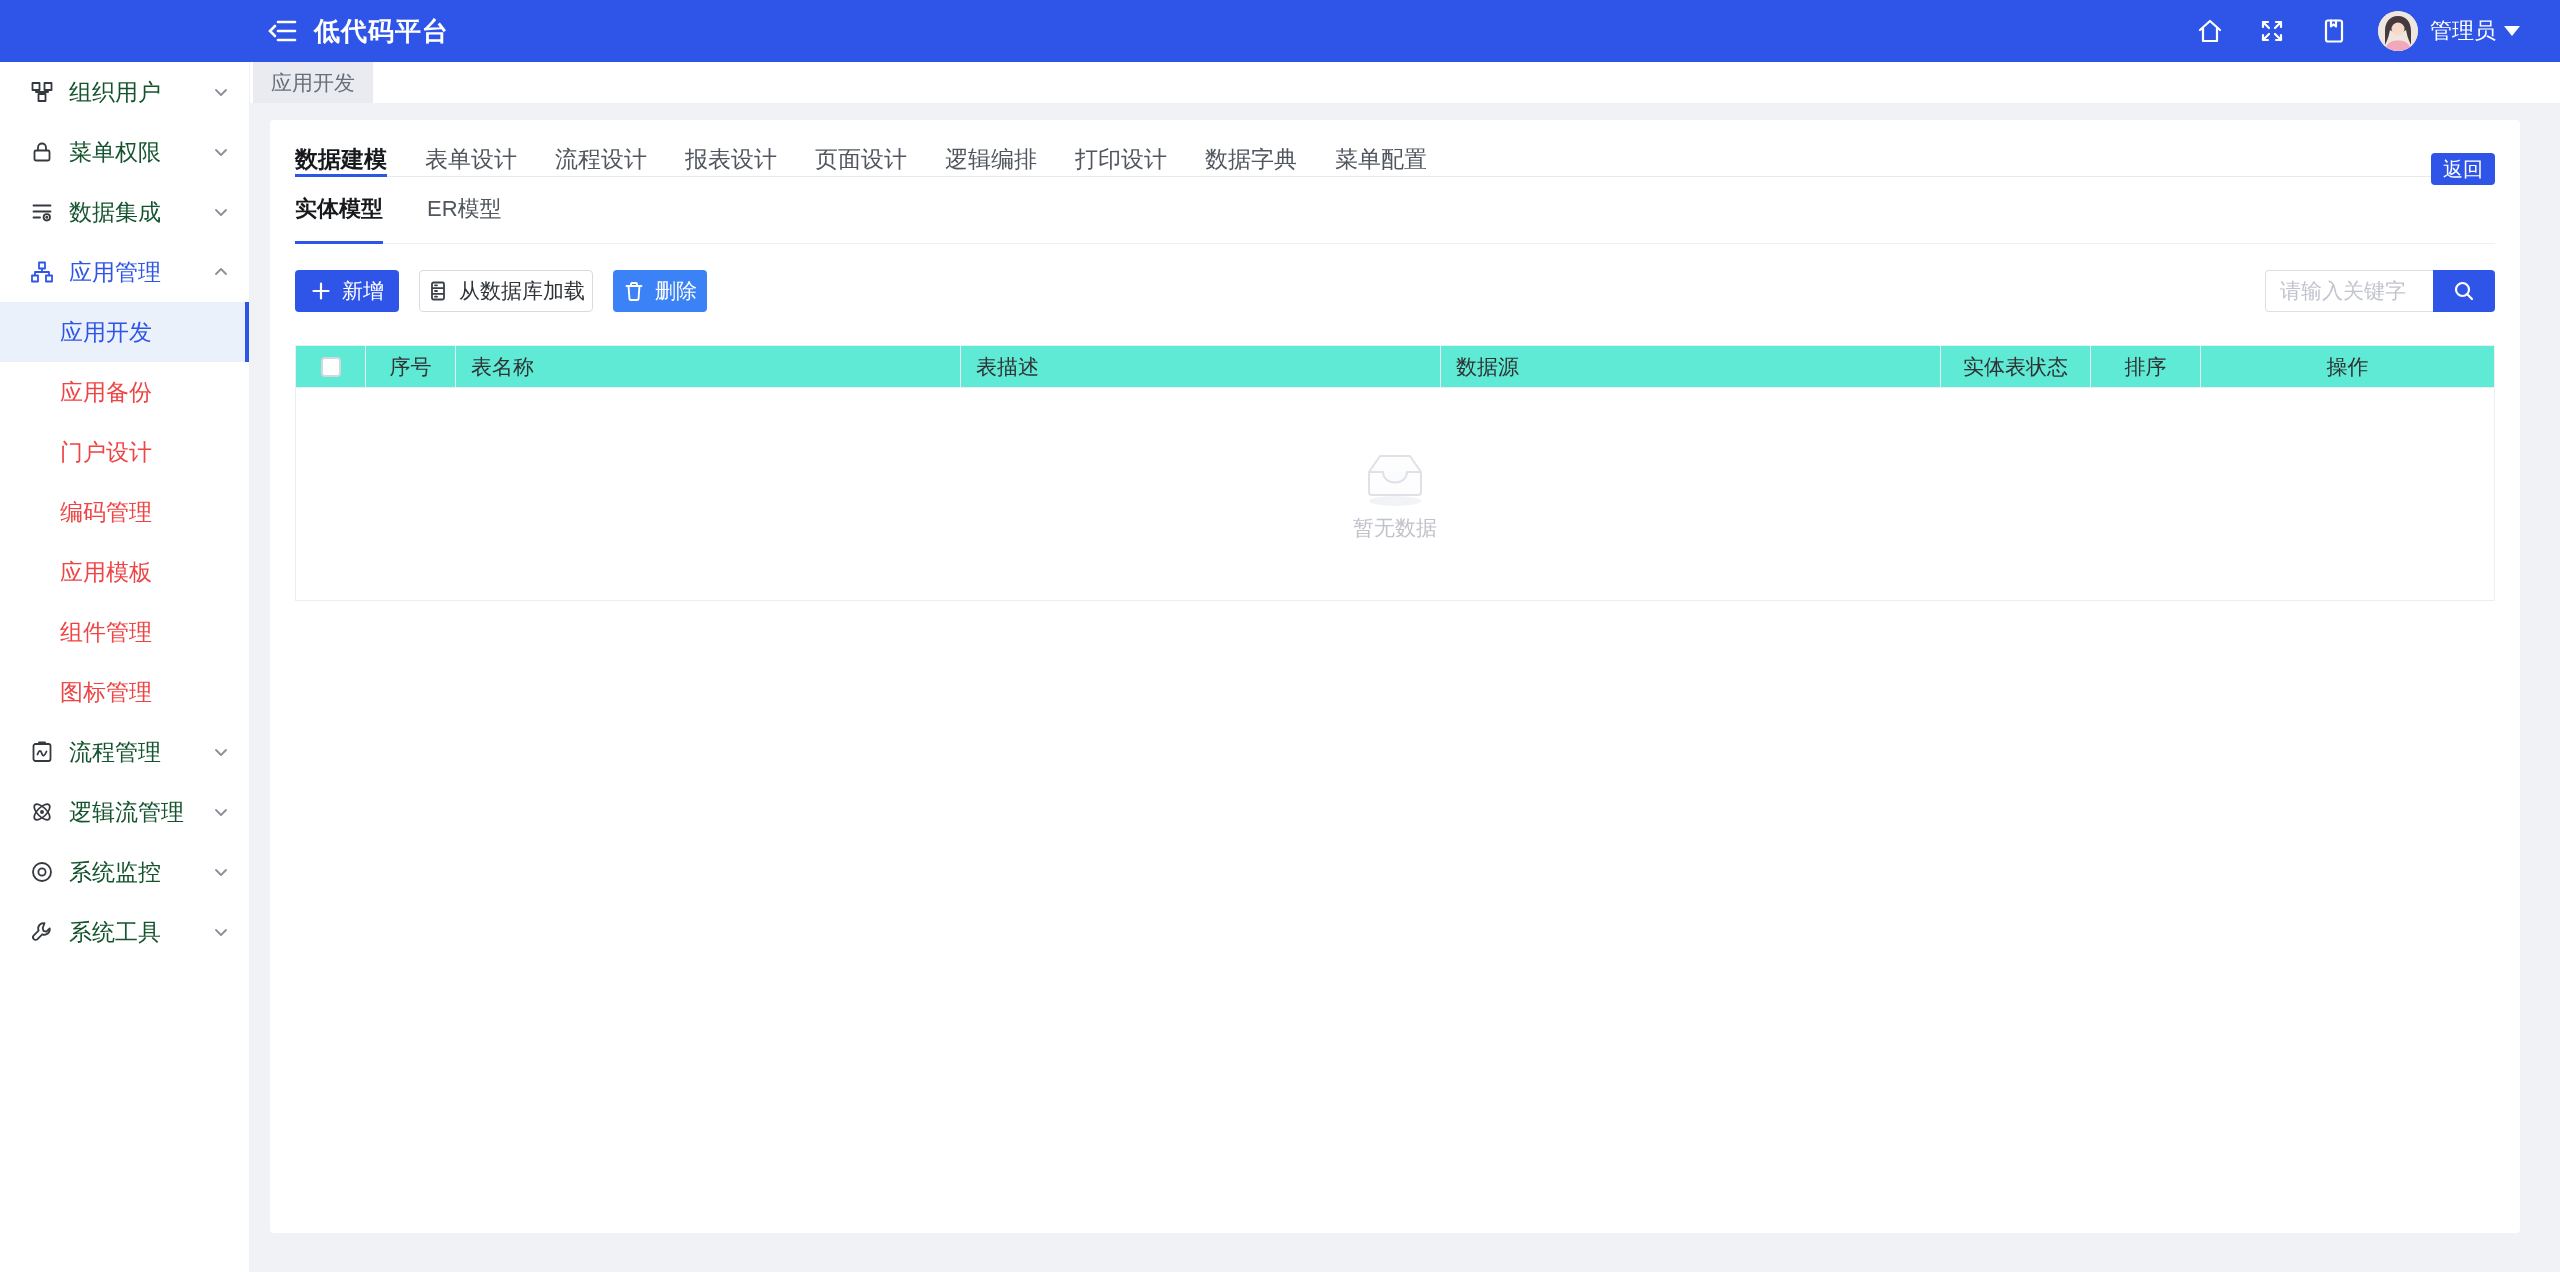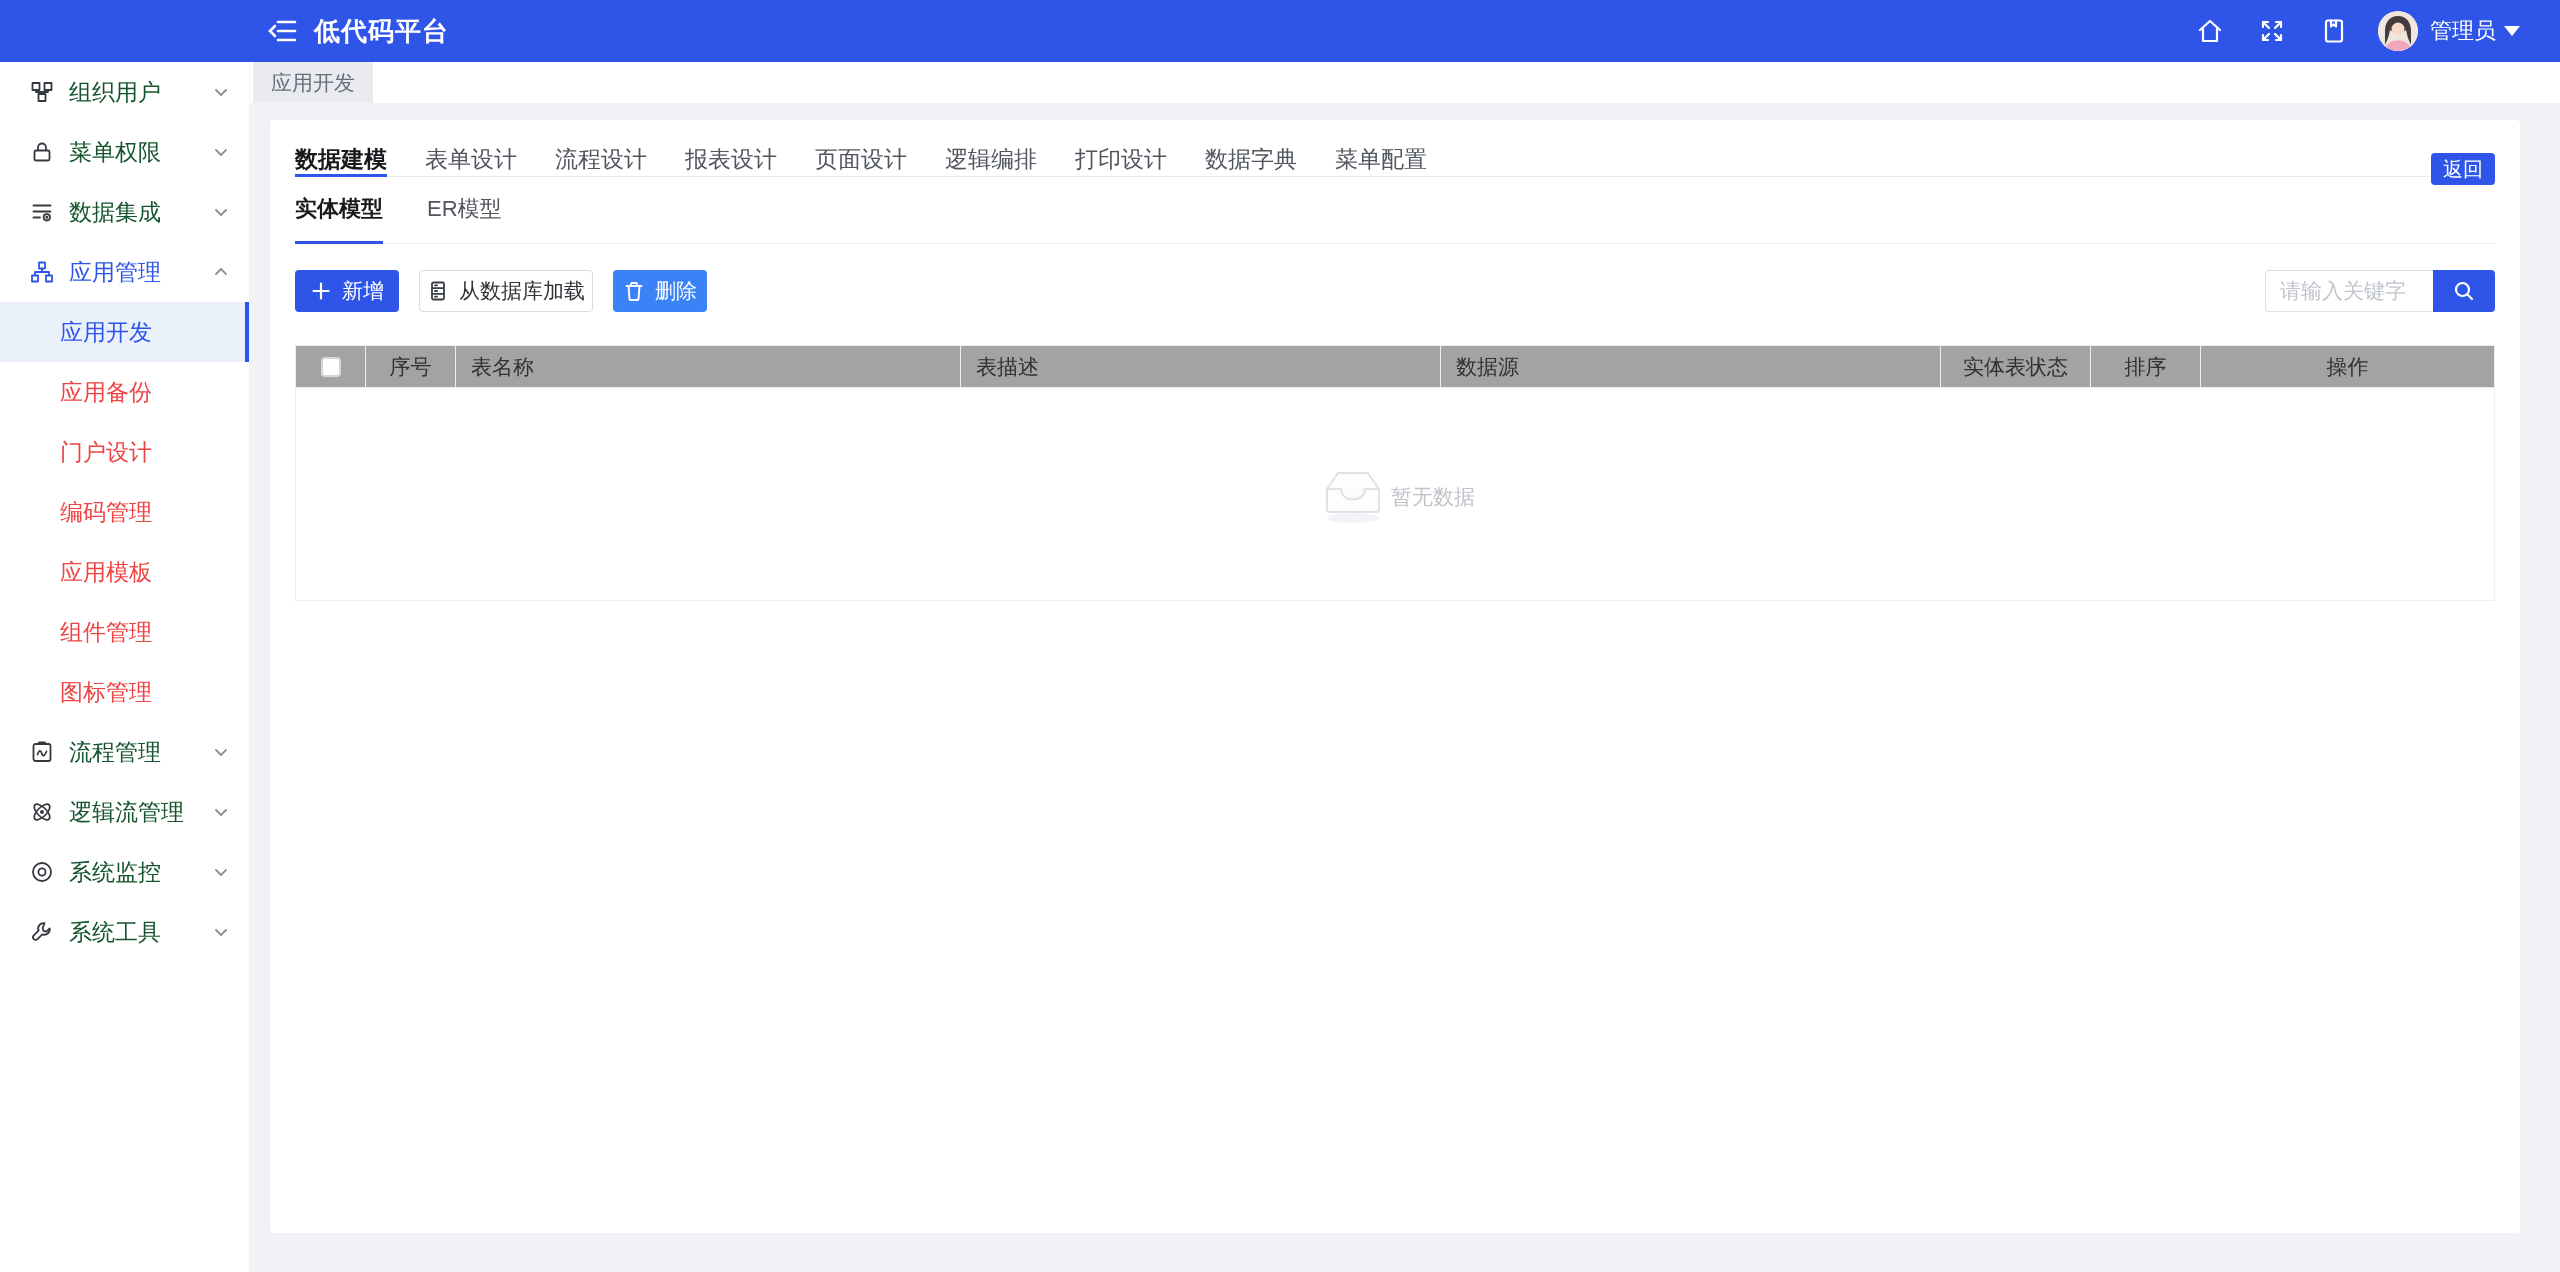--- a/index.html
+++ b/index.html
@@ -103,41 +103,41 @@
     outline:none; font-family:inherit;
   }
   .search-input::placeholder { color:#C0C4CC; }
   .search-btn {
     width:62px; height:42px; background:#2F55E8; border:none; border-radius:0 4px 4px 0;
     display:flex; align-items:center; justify-content:center; cursor:pointer;
   }
 
   
   .table { margin-top:33px; border:1px solid #EBEEF5; }
-  .thead { display:flex; height:42px; background:#a3a3a3; border-bottom:1px solid #EBEEF5; }
+  .thead { display:flex; height:42px; background:#5eead4; border-bottom:1px solid #EBEEF5; }
   .th {
     display:flex; align-items:center; font-size:21px; color:#303133; font-weight:500;
     border-right:1px solid #EBEEF5; padding:0 15px; overflow:hidden; white-space:nowrap;
   }
   .th:last-child { border-right:none; }
   .th.center { justify-content:center; padding:0; }
   .c-check { width:70px; flex:none; }
   .c-index { width:90px; flex:none; }
   .c-name  { width:505px; flex:none; }
   .c-desc  { width:480px; flex:none; }
   .c-src   { width:500px; flex:none; }
   .c-state { width:150px; flex:none; }
   .c-sort  { width:110px; flex:none; }
   .c-op    { flex:1; }
   .checkbox {
     width:20px; height:20px; border:2px solid #D4D7DE; border-radius:4px; background:#fff;
     display:block; cursor:pointer;
   }
   .tbody { height:212px; display:flex; align-items:center; justify-content:center; background:#fff; }
-  .empty-state { display:flex; flex-direction:row; align-items:center; }
+  .empty-state { display:flex; flex-direction:column; align-items:center; }
   .empty-text { font-size:21px; color:#C0C3C9; margin-top:6px; }
 
   svg { display:block; }
 </style>
 </head>
 <body>
 
 <header class="topbar">
   <div class="topbar-left">
     <svg class="fold-icon" viewBox="0 0 30 30" fill="none" stroke="#fff" stroke-width="2.6" stroke-linecap="round">

